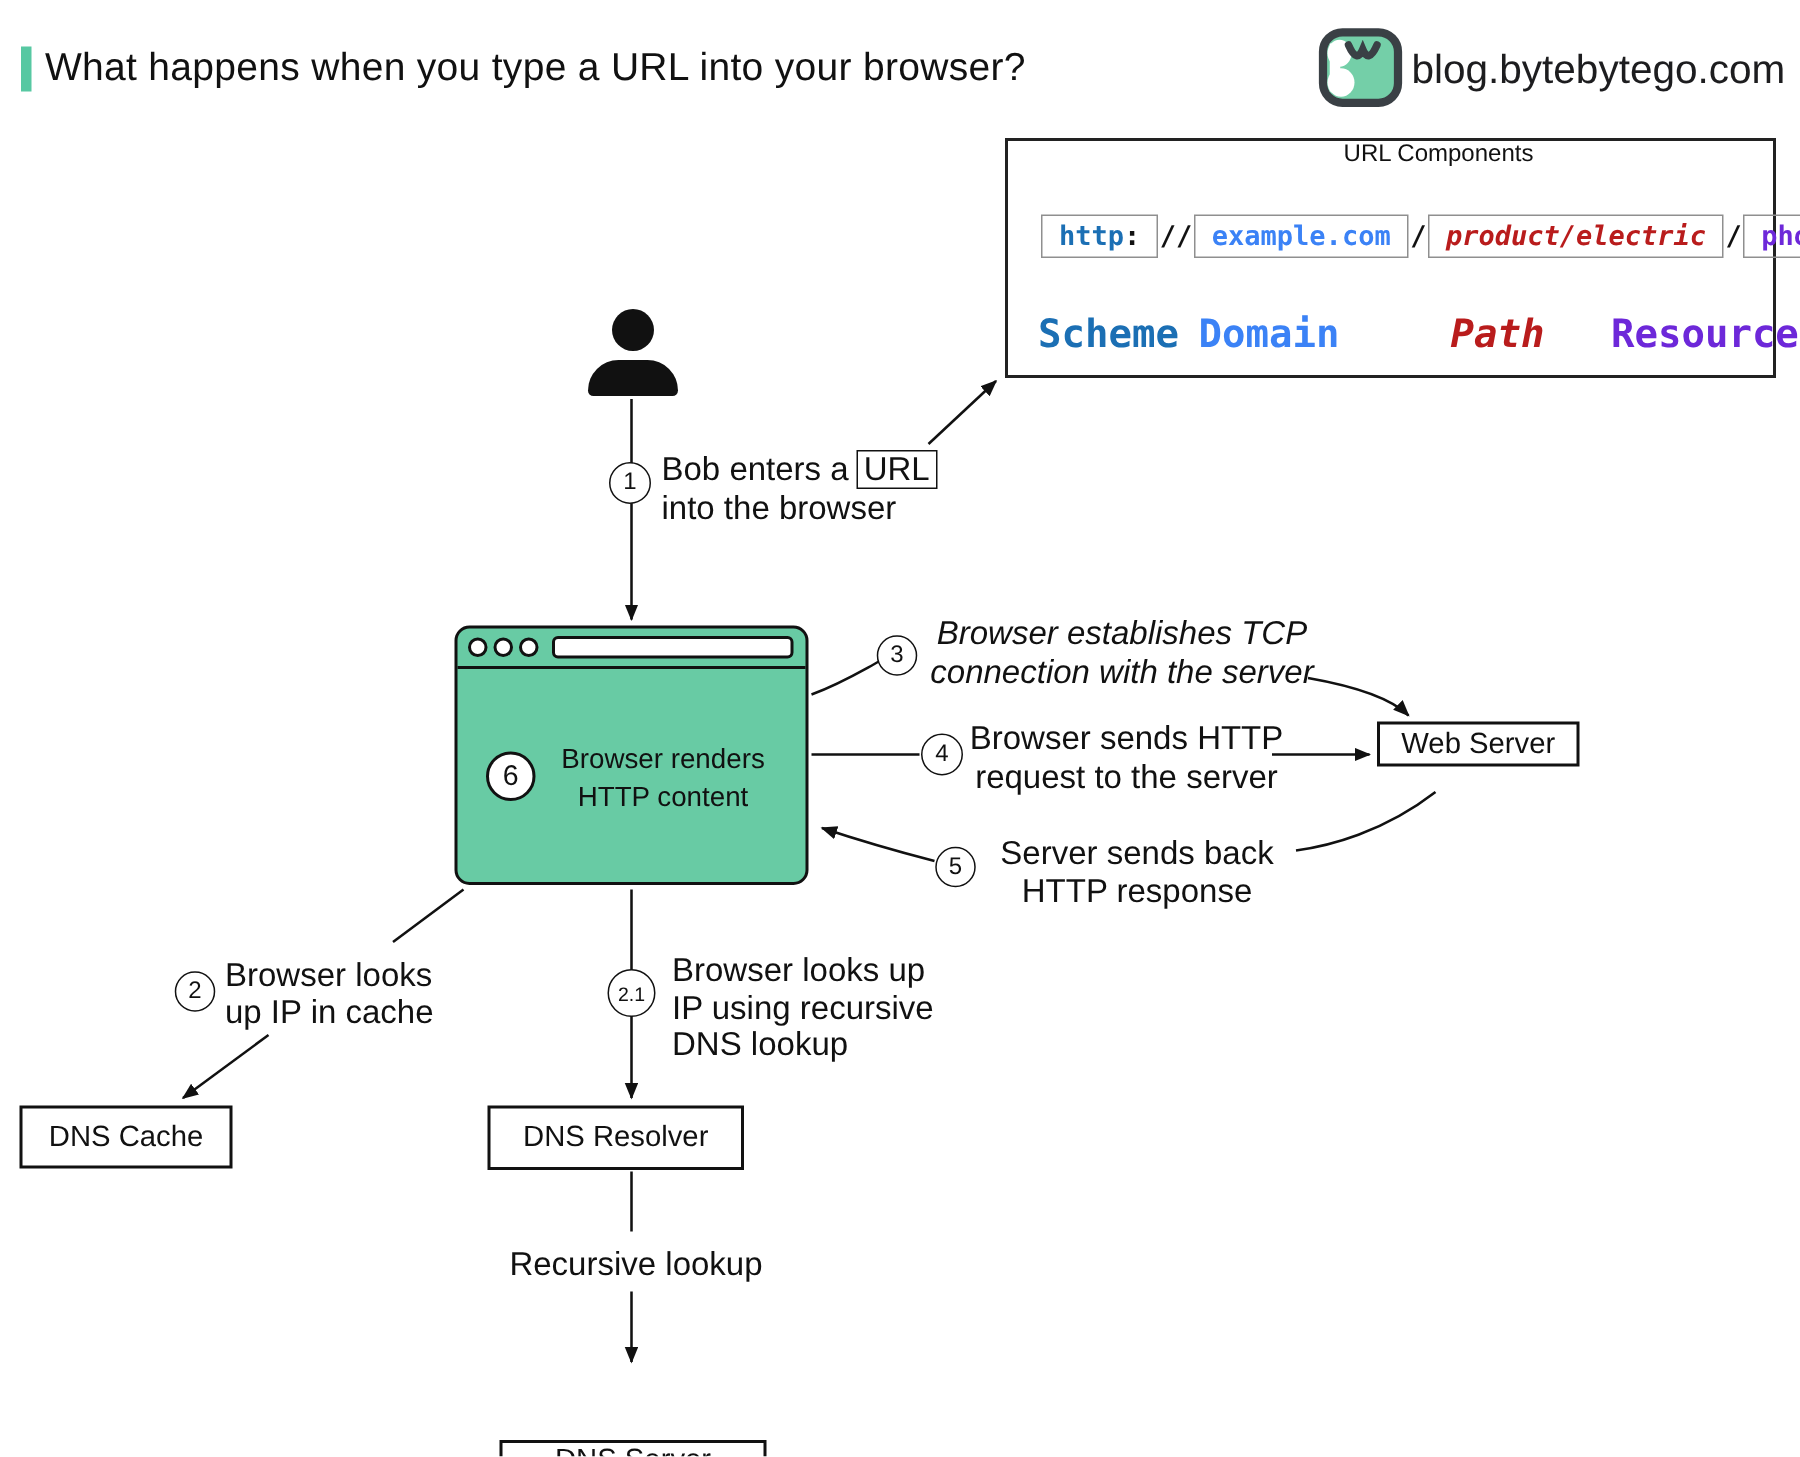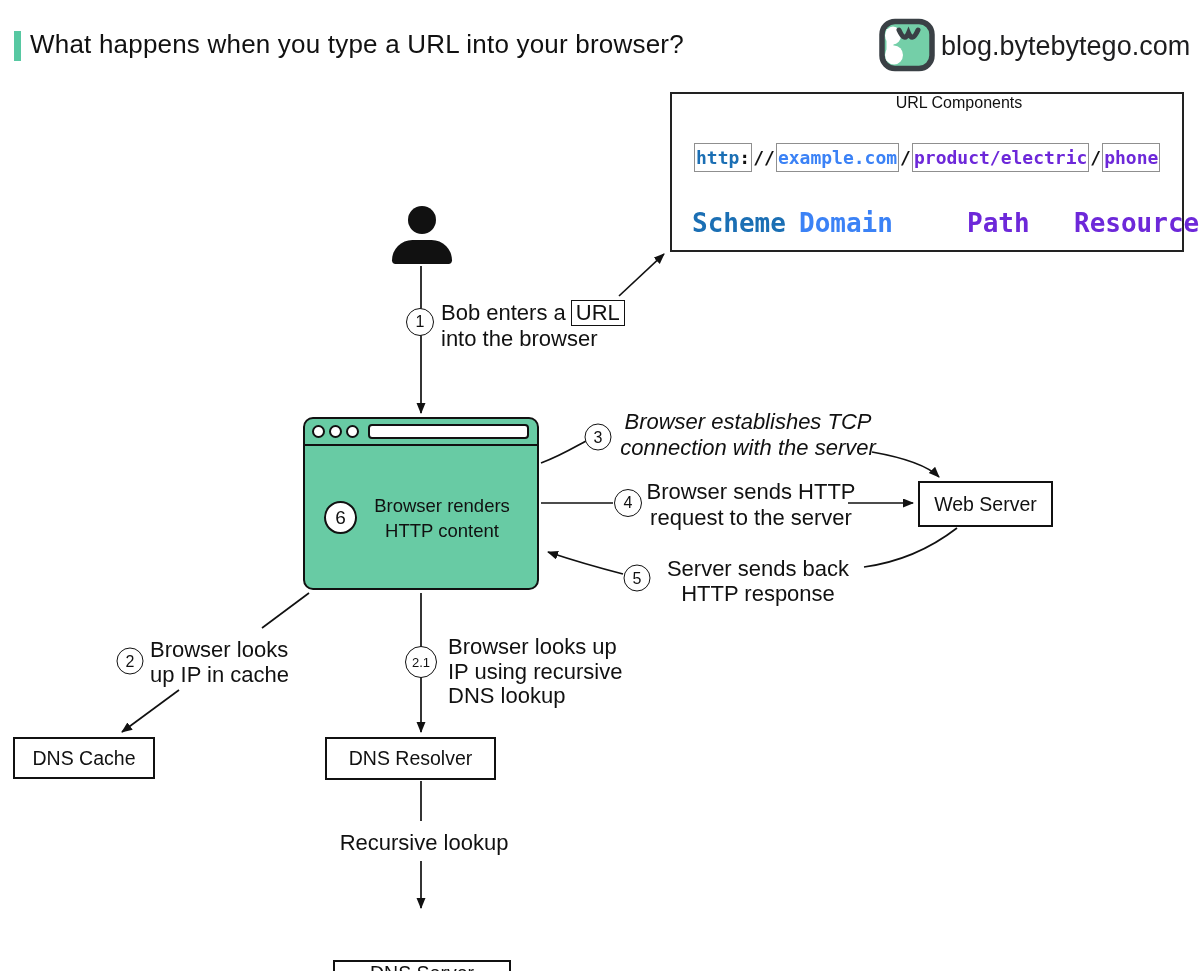--- a/index.html
+++ b/index.html
@@ -11,23 +11,23 @@
   .brand{position:absolute;left:941px;top:31px;font-size:27px;font-weight:500;color:#1d1d1f;}
   .brand-logo{position:absolute;left:878px;top:18px;width:58px;height:54px;}
   
   .overlay{position:absolute;left:0;top:0;z-index:1;pointer-events:none;}
   
   .url-panel{position:absolute;left:670px;top:92px;width:510px;height:156px;background:#fff;
              border:2px solid #222;z-index:2;}
   .url-panel-title{position:absolute;left:0;top:0;width:100%;text-align:center;font-size:16px;padding-left:32px;}
   .url-row{position:absolute;left:22px;top:49px;white-space:nowrap;
            font-family:"DejaVu Sans Mono",monospace;font-weight:bold;font-size:18px;}
-  .seg{display:inline-block;border:1.5px solid #8f8f8f;padding:3px 1px;vertical-align:middle;}
+  .seg{display:inline-block;border:1.5px solid #8f8f8f;padding:3px 11px;vertical-align:middle;}
   .sep{display:inline-block;color:#111;padding:0 1px;vertical-align:middle;}
-  .c-blue{color:#1b6fb4;} .c-red{color:#3b82f6;} .c-green{color:#6d28d9;} .c-olive{color:#6d28d9;}
+  .c-blue{color:#1b6fb4;} .c-red{color:#3b82f6;} .c-green{color:#b91c1c;font-style:italic;} .c-olive{color:#6d28d9;}
   .c-black{color:#111;}
   .url-label{position:absolute;top:114px;font-family:"DejaVu Sans Mono",monospace;
              font-weight:bold;font-size:26px;}
   
   .person{position:absolute;left:392px;top:206px;width:60px;height:58px;z-index:2;}
   .person-head{position:absolute;left:16px;top:0;width:28px;height:28px;border-radius:50%;background:#111;}
   .person-body{position:absolute;left:0;top:34px;width:60px;height:24px;background:#111;
                border-radius:28px 28px 5px 5px;}
   
   .browser{position:absolute;left:303px;top:417px;width:236px;height:173px;background:#68cba4;
@@ -39,21 +39,21 @@
   .addrbar{flex:1;height:15px;margin-left:5px;background:#fff;border:2px solid #111;
            border-radius:4px;box-sizing:border-box;}
   .b6-circle{position:absolute;left:19px;top:82px;width:33px;height:33px;border:2px solid #111;
              border-radius:50%;background:#fff;display:flex;align-items:center;justify-content:center;
              font-size:19px;box-sizing:border-box;}
   .b6-text{position:absolute;left:53px;top:74px;width:168px;text-align:center;
            font-size:18.5px;line-height:25px;}
   
   .node{position:absolute;background:#fff;border:2px solid #111;display:flex;align-items:center;
         justify-content:center;font-size:19.5px;z-index:2;box-sizing:border-box;}
-  .web-server{left:918px;top:481px;width:135px;height:46px;}
+  .web-server{left:918px;top:481px;width:135px;height:30px;}
   .dns-cache{left:13px;top:737px;width:142px;height:42px;}
   .dns-resolver{left:325px;top:737px;width:171px;height:43px;}
   .dns-server{left:333px;top:960px;width:178px;height:26px;}
   
   .num{position:absolute;border:1.8px solid #111;border-radius:50%;background:#fff;z-index:3;
        display:flex;align-items:center;justify-content:center;font-size:16px;
        transform:translate(-50%,-50%);box-sizing:border-box;}
   .n1{left:420px;top:322px;width:28px;height:28px;}
   .n2{left:130px;top:661px;width:27px;height:27px;}
   .n21{left:421px;top:662px;width:32px;height:32px;font-size:13px;}

